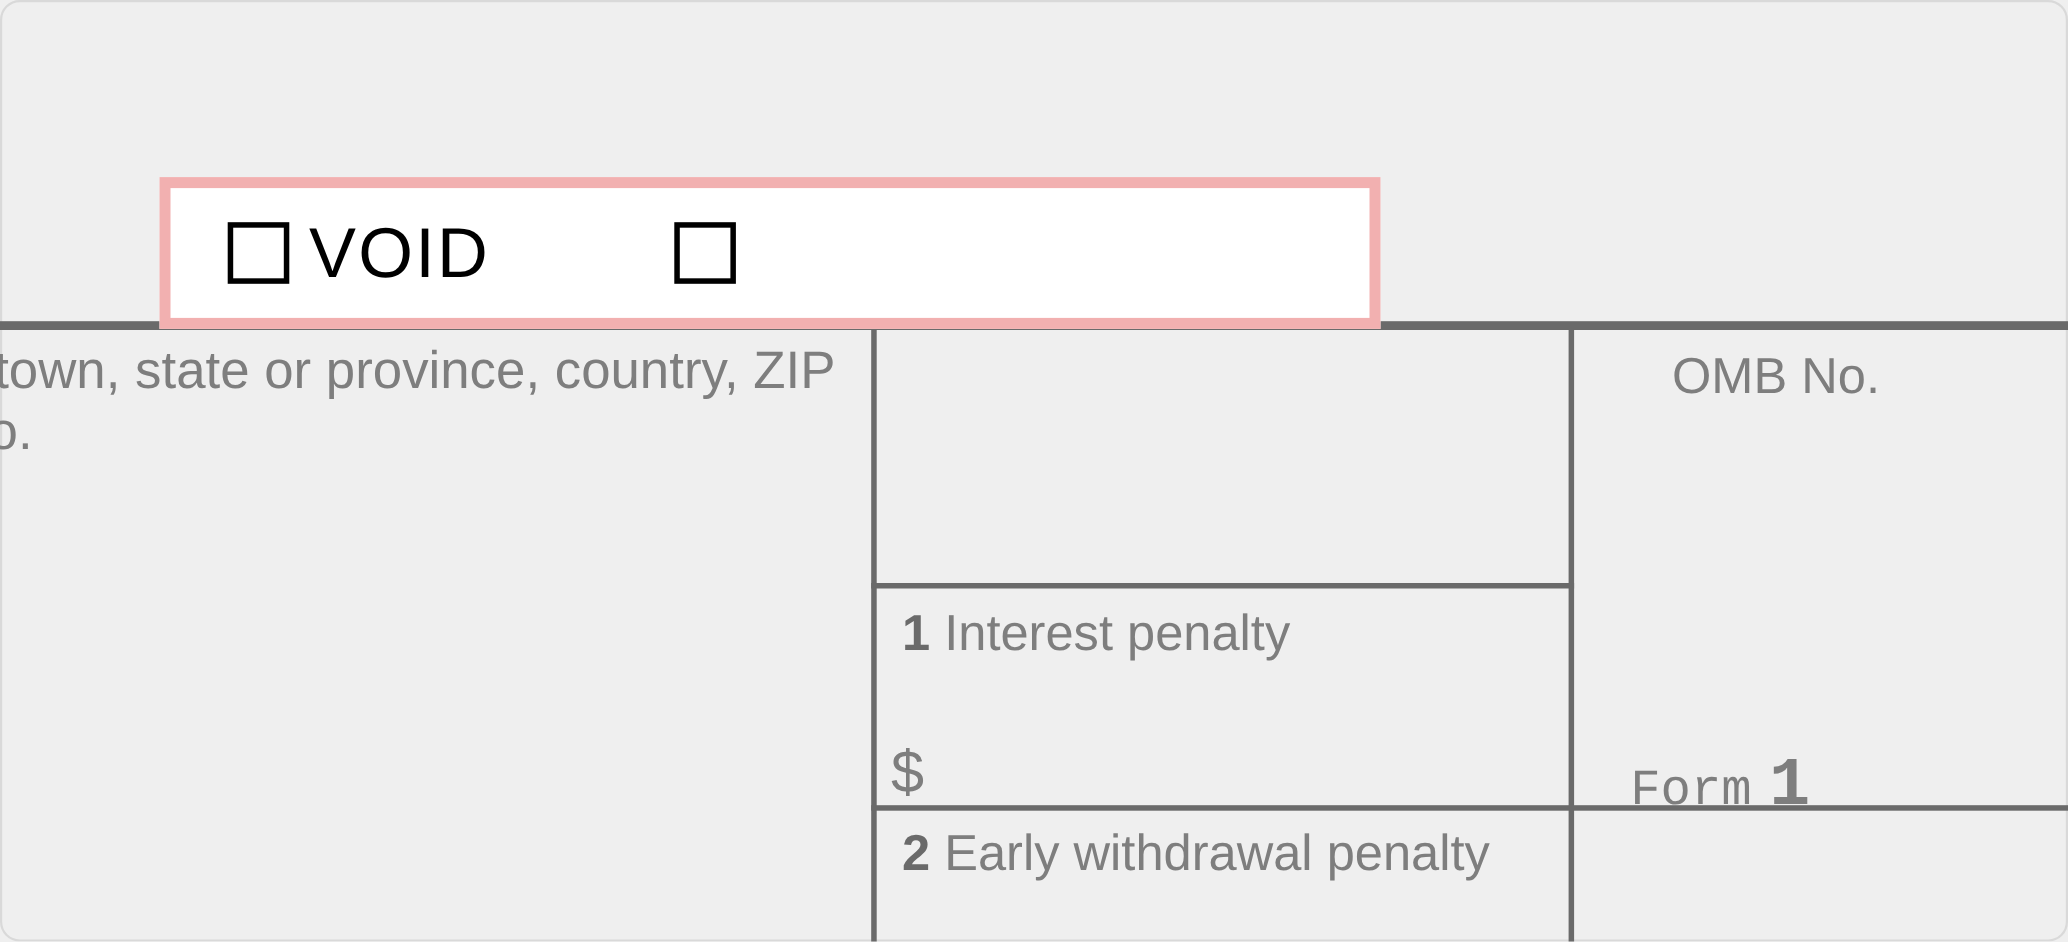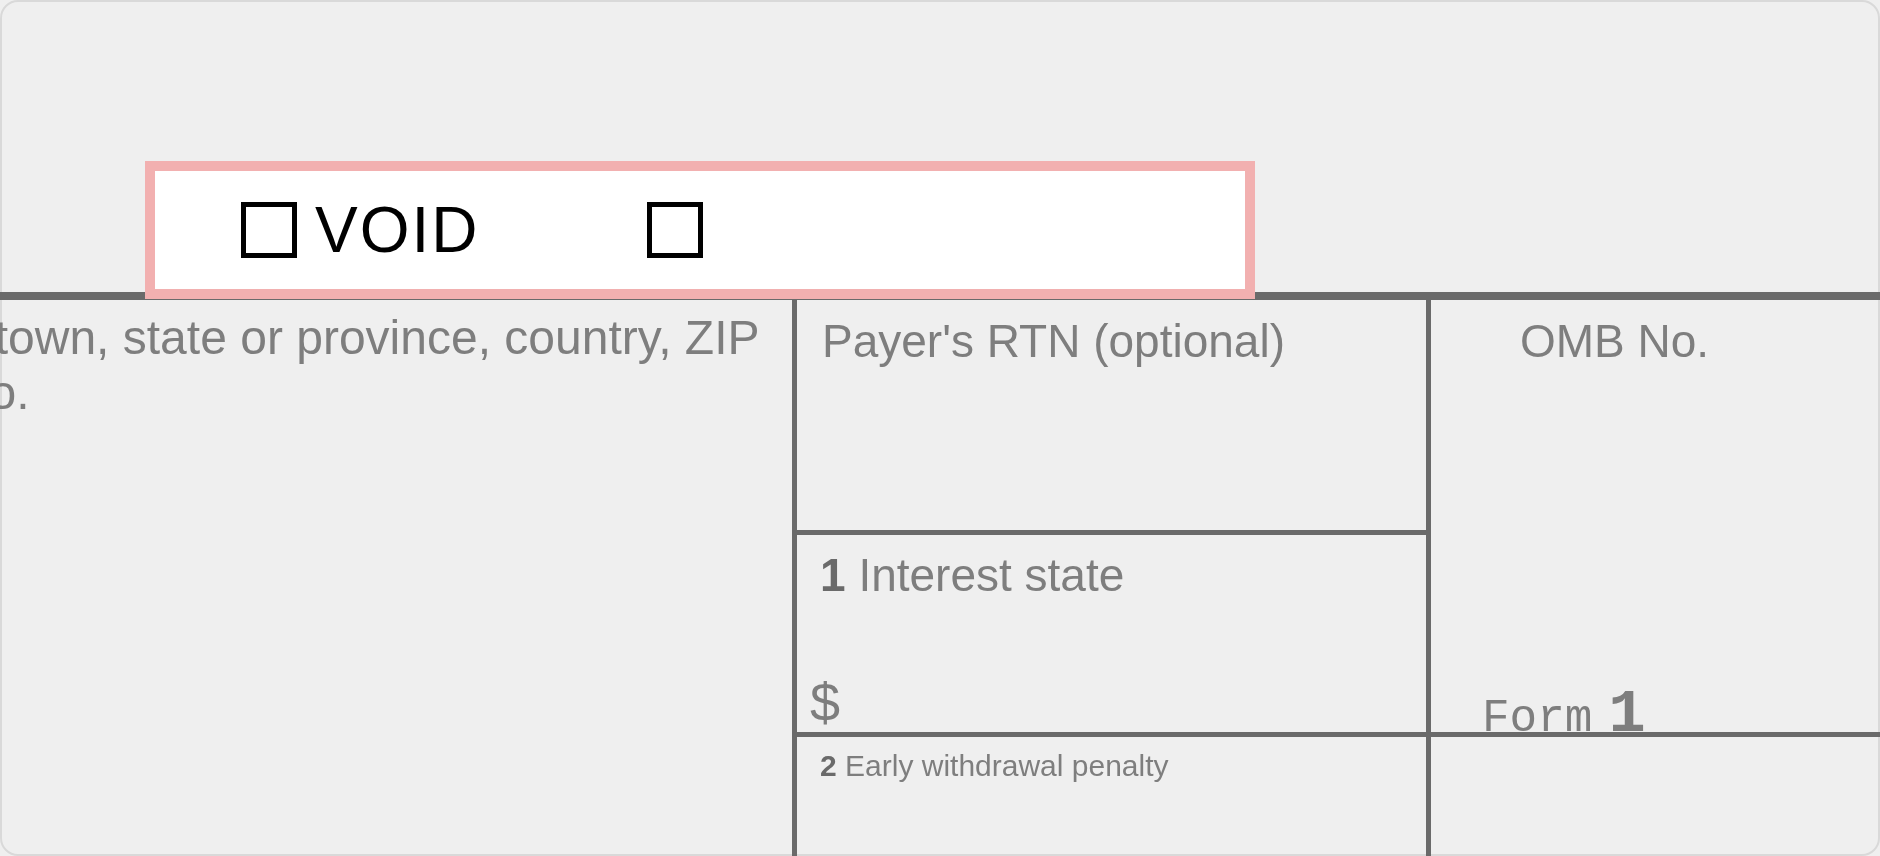--- a/index.html
+++ b/index.html
@@ -33,21 +33,21 @@
     background: #ffffff;
     border: 10px solid #f2b0b0;
     box-sizing: border-box;
     z-index: 20;
   }
 
   .hb-inner {
     display: flex;
     align-items: center;
     height: 100%;
-    padding-left: 86px;
+    padding-left: 52px;
     gap: 24px;
     color: #000;
     font-size: 64px;
     letter-spacing: 2px;
   }
 
   .chk {
     display: inline-block;
     width: 56px;
     height: 56px;
@@ -182,49 +182,48 @@
   .formword .big {
     font-size: 62px;
     font-weight: 700;
     margin-left: 16px;
   }
 
   .box2 {
     left: 1088px;
     top: 456px;
     width: 900px;
-    font-size: 30px;
+    font-size: 46px;
   }
   .box2 .num { font-weight: 700; color: #6a6a6a; }
 </style>
 </head>
 <body>
 
 <div class="page">
 
   <div class="form-layer">
     <div class="form-top-rule"></div>
     <div class="v1"></div>
     <div class="v2"></div>
     <div class="h1"></div>
     <div class="h2"></div>
 
     <div class="cell payer-addr">
       <span>ess, city or town, state or province, country, ZIP</span><br>
       <span>elephone no.</span>
     </div>
 
-    <div class="cell rtn">Payer's RTN (optional)</div>
 
     <div class="cell omb">OMB No.</div>
 
     <div class="cell box1">
       <span class="num">1</span>
       <span> </span>
-      <span>Interest state</span>
+      <span>Interest penalty</span>
     </div>
 
     <div class="cell dollar1">$</div>
 
     <div class="cell formword">
       <span>Form</span><span class="big">1</span>
     </div>
 
     <div class="cell box2">
       <span class="num">2</span>

